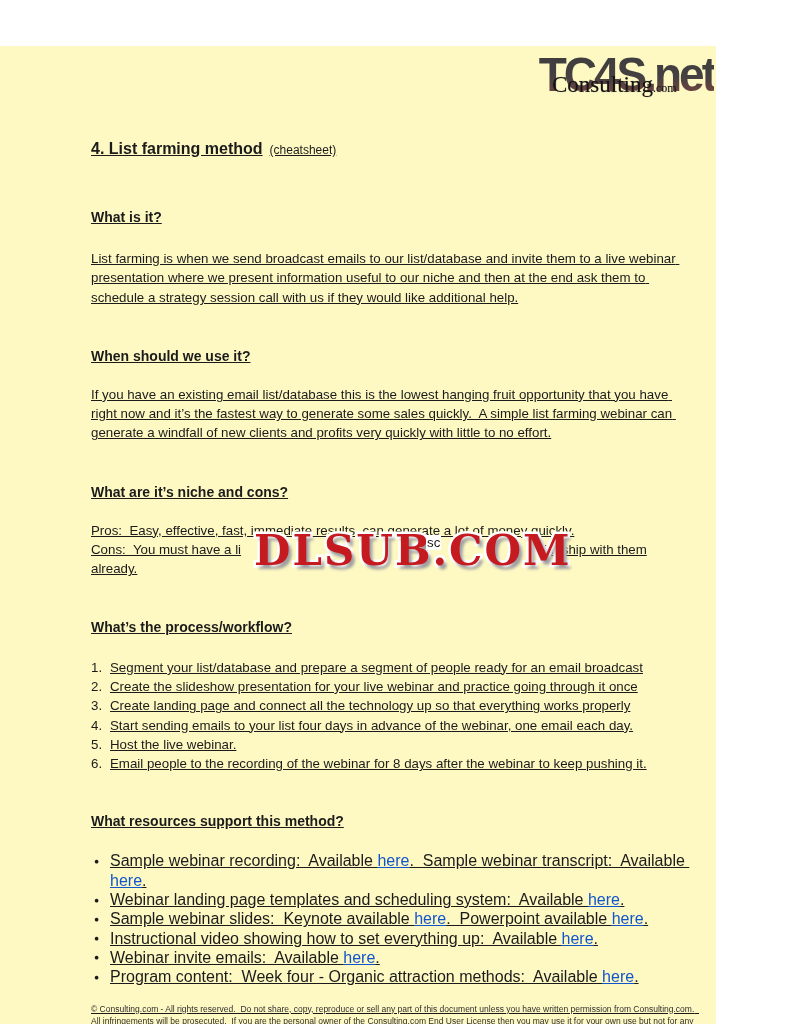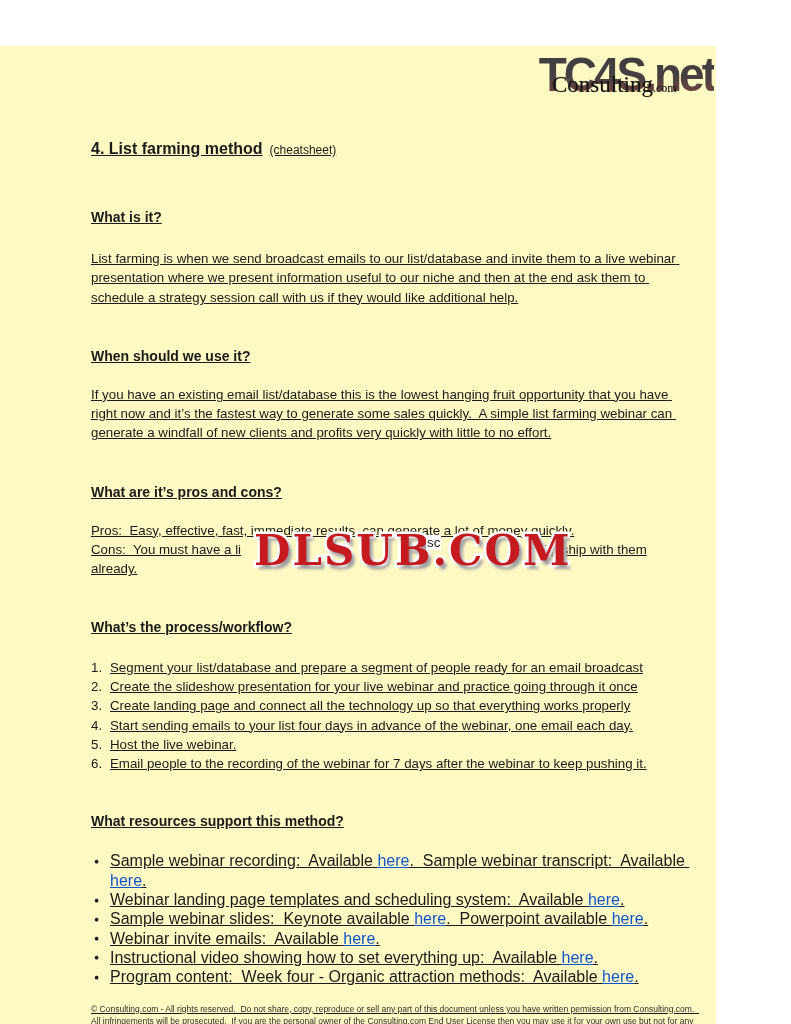--- a/index.html
+++ b/index.html
@@ -217,40 +217,40 @@
   <div class="content">
 
     <h1 class="title"><span class="title-main">4. List farming method</span><span class="title-suffix">(cheatsheet)</span></h1>
 
     <h2 class="mt-48">What is it?</h2>
     <p class="body mt-24">List farming is when we send broadcast emails to our list/database and invite them to a live webinar presentation where we present information useful to our niche and then at the end ask them to schedule a strategy session call with us if they would like additional help.</p>
 
     <h2 class="mt-41">When should we use it?</h2>
     <p class="body">If you have an existing email list/database this is the lowest hanging fruit opportunity that you have right now and it’s the fastest way to generate some sales quickly.  A simple list farming webinar can generate a windfall of new clients and profits very quickly with little to no effort.</p>
 
-    <h2 class="mt-41">What are it’s pros and cons?</h2>
+    <h2 class="mt-41">What are it’s niche and cons?</h2>
     <p class="body"><span class="line">Pros:  Easy, effective, fast, immediate results, can generate a lot of money quickly.</span><span class="line"><span>Cons:  You must have a li</span><span class="cons-gap"></span><span>ionship with them</span></span><span class="line">already.</span></p>
 
     <h2>What’s the process/workflow?</h2>
     <ol class="process">
         <li>Segment your list/database and prepare a segment of people ready for an email broadcast</li>
         <li>Create the slideshow presentation for your live webinar and practice going through it once</li>
         <li>Create landing page and connect all the technology up so that everything works properly</li>
         <li>Start sending emails to your list four days in advance of the webinar, one email each day.</li>
         <li>Host the live webinar.</li>
-        <li>Email people to the recording of the webinar for 7 days after the webinar to keep pushing it.</li>
+        <li>Email people to the recording of the webinar for 8 days after the webinar to keep pushing it.</li>
       </ol>
 
     <h2>What resources support this method?</h2>
     <ul class="resources">
         <li><span>Sample webinar recording:  Available </span><a class="link" href="#">here</a><span>.  Sample webinar transcript:  Available </span><a class="link" href="#">here</a><span>.</span></li>
         <li><span>Webinar landing page templates and scheduling system:  Available </span><a class="link" href="#">here</a><span>.</span></li>
         <li><span>Sample webinar slides:  Keynote available </span><a class="link" href="#">here</a><span>.  Powerpoint available </span><a class="link" href="#">here</a><span>.</span></li>
+        <li><span>Instructional video showing how to set everything up:  Available </span><a class="link" href="#">here</a><span>.</span></li>
         <li><span>Webinar invite emails:  Available </span><a class="link" href="#">here</a><span>.</span></li>
-        <li><span>Instructional video showing how to set everything up:  Available </span><a class="link" href="#">here</a><span>.</span></li>
         <li><span>Program content:  Week four - Organic attraction methods:  Available </span><a class="link" href="#">here</a><span>.</span></li>
       </ul>
 
     <p class="footer">© Consulting.com - All rights reserved.  Do not share, copy, reproduce or sell any part of this document unless you have written permission from Consulting.com.  All infringements will be prosecuted.  If you are the personal owner of the Consulting.com End User License then you may use it for your own use but not for any other purpose.</p>
   </div>
 
   <div class="wm-center">DLSUB.COM</div>
   <span class="cons-mid">sc</span>
   <div class="wm-bottom">TradersXtreme.com</div>
 

